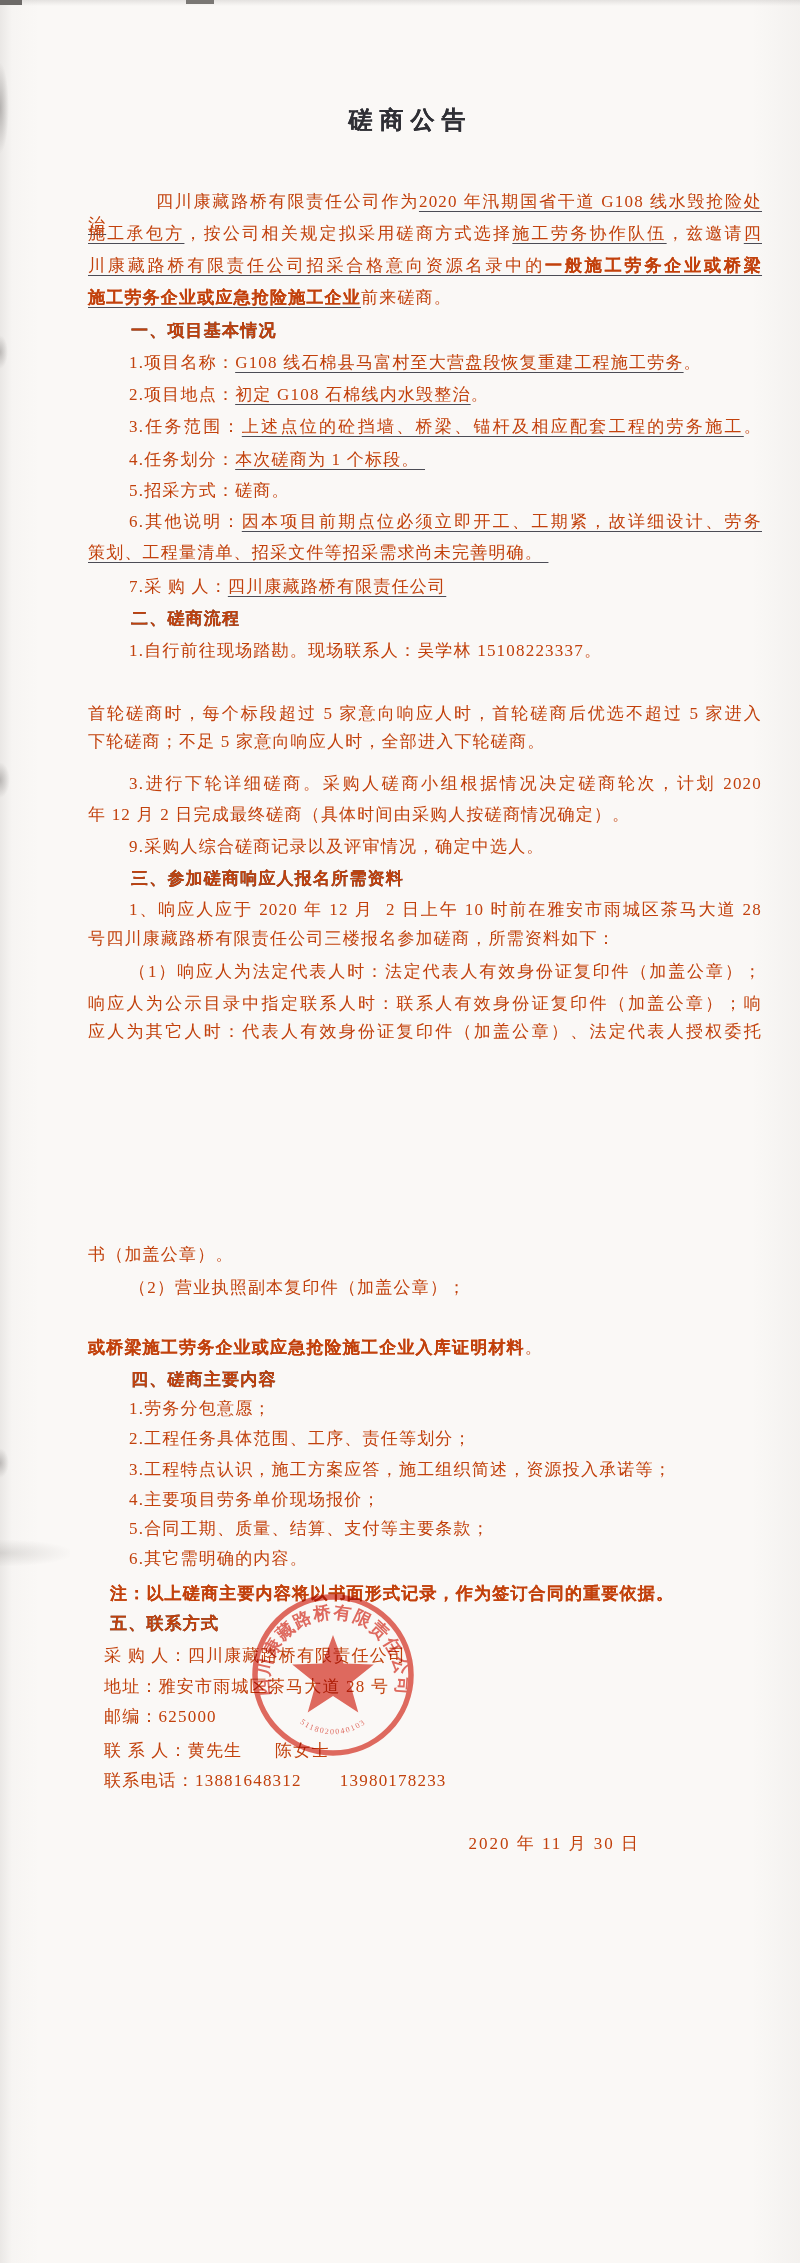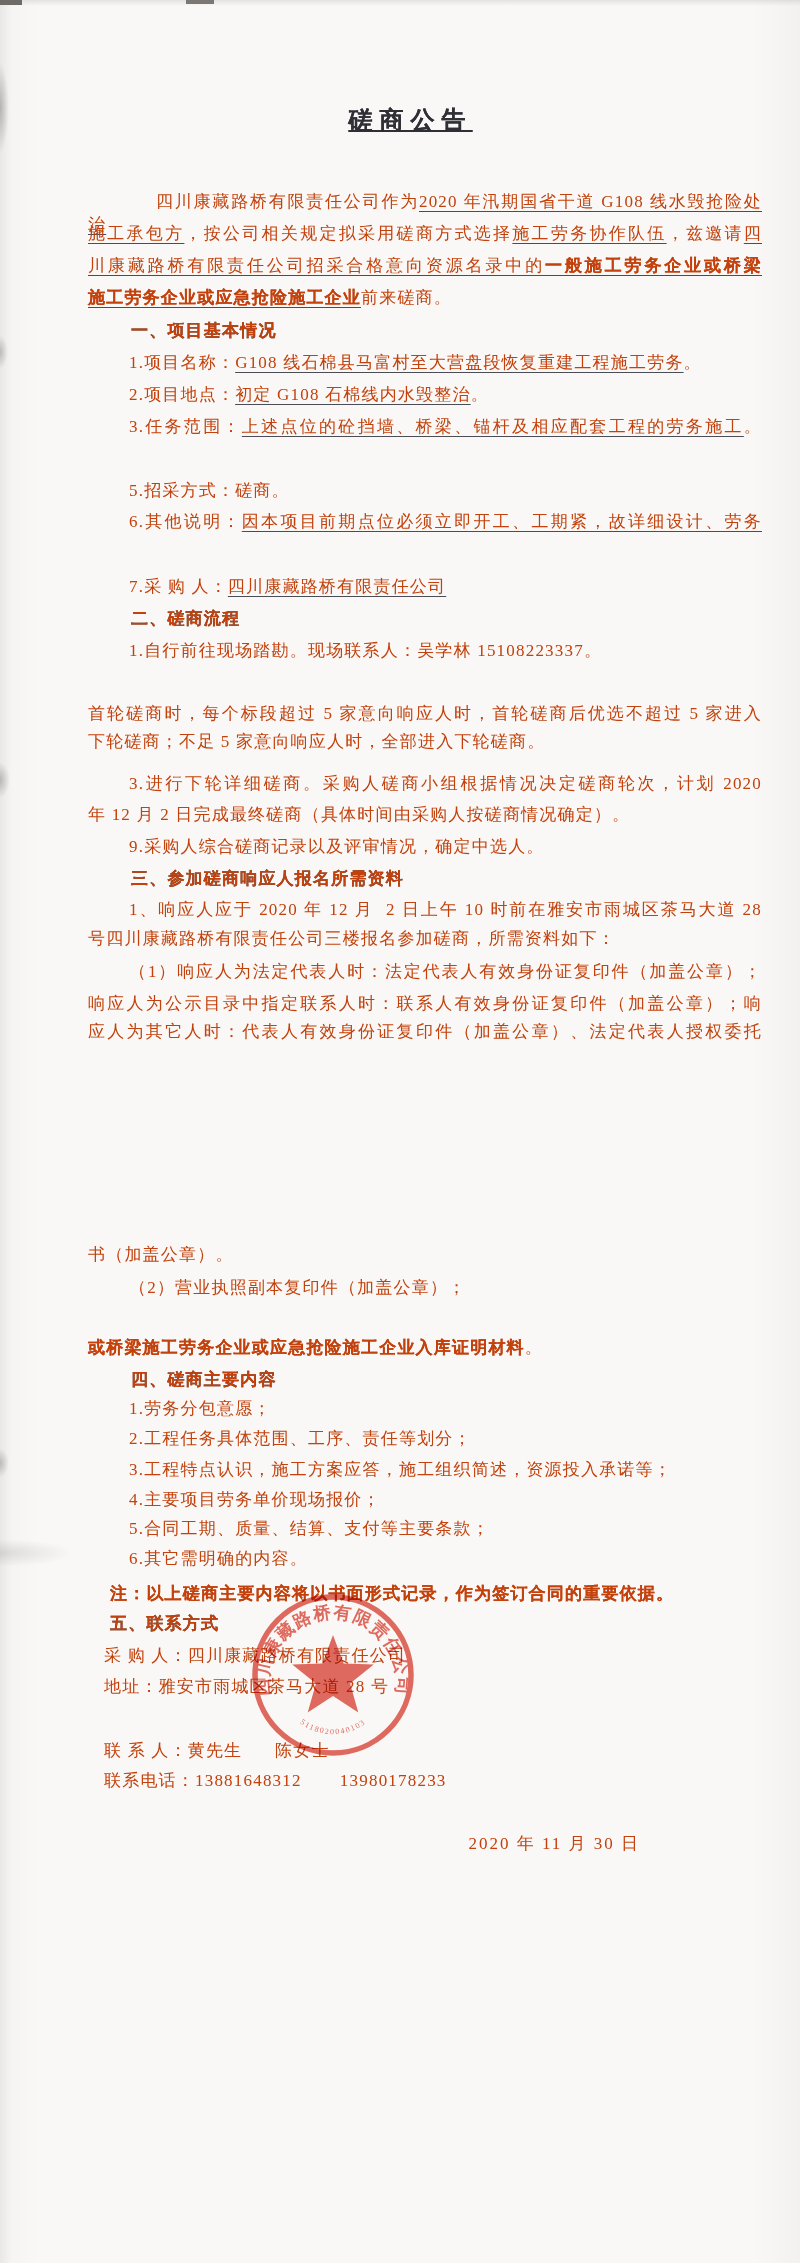--- a/index.html
+++ b/index.html
@@ -4,21 +4,21 @@
 <style>
   html,body{margin:0;padding:0;}
   body{width:800px;height:2263px;position:relative;background:#f3f1ee;font-family:"Liberation Serif","DejaVu Serif",serif;}
   #page{position:absolute;left:0;top:0;width:800px;height:2263px;background:#faf8f6;overflow:hidden;}
   
   #page::before{content:"";position:absolute;left:0;top:0;width:100%;height:100%;
     background:linear-gradient(90deg,rgba(90,85,82,.10) 0,rgba(90,85,82,.02) 12px,rgba(0,0,0,0) 40px,rgba(0,0,0,0) 752px,rgba(120,115,110,.05) 800px),
                linear-gradient(180deg,rgba(70,66,64,.12) 0,rgba(0,0,0,0) 6px);
     pointer-events:none;}
   .title{position:absolute;left:88px;width:645px;text-align:center;font-size:24px;font-weight:bold;
-    letter-spacing:7px;color:#2f2f35;text-shadow:0 0 .6px #2f2f35;text-decoration:underline;}
+    letter-spacing:7px;color:#2f2f35;text-shadow:0 0 .6px #2f2f35;}
   .l{position:absolute;left:88px;width:674px;font-size:17px;line-height:23px;color:#c2410c;
      white-space:pre-wrap;letter-spacing:1.2px;}
   .fill{text-align:justify;text-align-last:justify;text-justify:inter-character;}
   .ind{text-indent:68px;}
   .it{left:129px;width:633px;}
   .hd{left:131px;font-weight:bold;text-shadow:0 0 .6px #35353b;}
   .nt{left:110px;width:652px;}
   .ct{left:104px;width:658px;}
   .dt{left:88px;width:552px;text-align:right;letter-spacing:2px;}
   .u{text-decoration:underline;text-underline-offset:4px;text-decoration-thickness:1px;text-decoration-color:#4c4c55;}
@@ -42,22 +42,24 @@
   <div class="title" style="top:104px;">磋商公告</div>
 
   <div class="l ind fill" style="top:190px;"><span>四川康藏路桥有限责任公司作为</span><span class="u">2020 年汛期国省干道 G108 线水毁抢险处治</span></div>
   <div class="l fill" style="top:222px;"><span class="u">施工承包方</span><span>，按公司相关规定拟采用磋商方式选择</span><span class="u">施工劳务协作队伍</span><span>，兹邀请</span><span class="u">四</span></div>
   <div class="l fill" style="top:254px;"><span class="u">川康藏路桥有限责任公司招采合格意向资源名录中的</span><span class="u b">一般施工劳务企业或桥梁</span></div>
   <div class="l" style="top:286px;"><span class="u b">施工劳务企业或应急抢险施工企业</span><span>前来磋商。</span></div>
   <div class="l hd" style="top:319px;"><span>一、项目基本情况</span></div>
   <div class="l it" style="top:351px;"><span>1.项目名称：</span><span class="u">G108 线石棉县马富村至大营盘段恢复重建工程施工劳务</span><span>。</span></div>
   <div class="l it" style="top:383px;"><span>2.项目地点：</span><span class="u">初定 G108 石棉线内水毁整治</span><span>。</span></div>
   <div class="l it fill" style="top:415px;"><span>3.任务范围：</span><span class="u">上述点位的砼挡墙、桥梁、锚杆及相应配套工程的劳务施工</span><span>。</span></div>
+  <div class="l it" style="top:448px;"><span>4.任务划分：</span><span class="u">本次磋商为 1 个标段。 </span></div>
   <div class="l it" style="top:479px;"><span>5.招采方式：磋商。</span></div>
   <div class="l it fill" style="top:510px;"><span>6.其他说明：</span><span class="u">因本项目前期点位必须立即开工、工期紧，故详细设计、劳务</span></div>
+  <div class="l" style="top:541px;"><span class="u">策划、工程量清单、招采文件等招采需求尚未完善明确。 </span></div>
   <div class="l it" style="top:575px;"><span>7.采 购 人：</span><span class="u">四川康藏路桥有限责任公司</span></div>
   <div class="l hd" style="top:607px;"><span>二、磋商流程</span></div>
   <div class="l it" style="top:639px;"><span>1.自行前往现场踏勘。现场联系人：吴学林 15108223337。</span></div>
   <div class="l fill" style="top:702px;"><span>首轮磋商时，每个标段超过 5 家意向响应人时，首轮磋商后优选不超过 5 家进入</span></div>
   <div class="l" style="top:730px;"><span>下轮磋商；不足 5 家意向响应人时，全部进入下轮磋商。</span></div>
   <div class="l it fill" style="top:772px;"><span>3.进行下轮详细磋商。采购人磋商小组根据情况决定磋商轮次，计划 2020</span></div>
   <div class="l" style="top:803px;"><span>年 12 月 2 日完成最终磋商（具体时间由采购人按磋商情况确定）。</span></div>
   <div class="l it" style="top:835px;"><span>9.采购人综合磋商记录以及评审情况，确定中选人。</span></div>
   <div class="l hd" style="top:867px;"><span>三、参加磋商响应人报名所需资料</span></div>
   <div class="l it fill" style="top:898px;"><span>1、响应人应于 2020 年 12 月  2 日上午 10 时前在雅安市雨城区茶马大道 28</span></div>
@@ -73,20 +75,21 @@
   <div class="l it" style="top:1397px;"><span>1.劳务分包意愿；</span></div>
   <div class="l it" style="top:1427px;"><span>2.工程任务具体范围、工序、责任等划分；</span></div>
   <div class="l it" style="top:1458px;"><span>3.工程特点认识，施工方案应答，施工组织简述，资源投入承诺等；</span></div>
   <div class="l it" style="top:1488px;"><span>4.主要项目劳务单价现场报价；</span></div>
   <div class="l it" style="top:1517px;"><span>5.合同工期、质量、结算、支付等主要条款；</span></div>
   <div class="l it" style="top:1547px;"><span>6.其它需明确的内容。</span></div>
   <div class="l nt" style="top:1582px;"><span class="b">注：以上磋商主要内容将以书面形式记录，作为签订合同的重要依据。</span></div>
   <div class="l hd" style="top:1612px;left:110px;"><span>五、联系方式</span></div>
   <div class="l ct" style="top:1644px;"><span>采 购 人：四川康藏路桥有限责任公司</span></div>
   <div class="l ct" style="top:1675px;"><span>地址：雅安市雨城区茶马大道 28 号</span></div>
+  <div class="l ct" style="top:1705px;"><span>邮编：625000</span></div>
   <div class="l ct" style="top:1739px;"><span>联 系 人：黄先生      陈女士</span></div>
   <div class="l ct" style="top:1769px;"><span>联系电话：13881648312       13980178233</span></div>
   <div class="l dt" style="top:1832px;">2020 年 11 月 30 日</div>
 
   <svg class="seal" viewBox="0 0 172 172">
     <defs>
       <path id="arcTop" d="M 27,118 A 64,64 0 1 1 145,118" fill="none"></path>
       <path id="arcBot" d="M 46,128 A 55,55 0 0 0 126,128" fill="none"></path>
     </defs>
     <circle cx="86" cy="86" r="78" fill="none" stroke="#dd4b3e" stroke-width="5.5"></circle>

